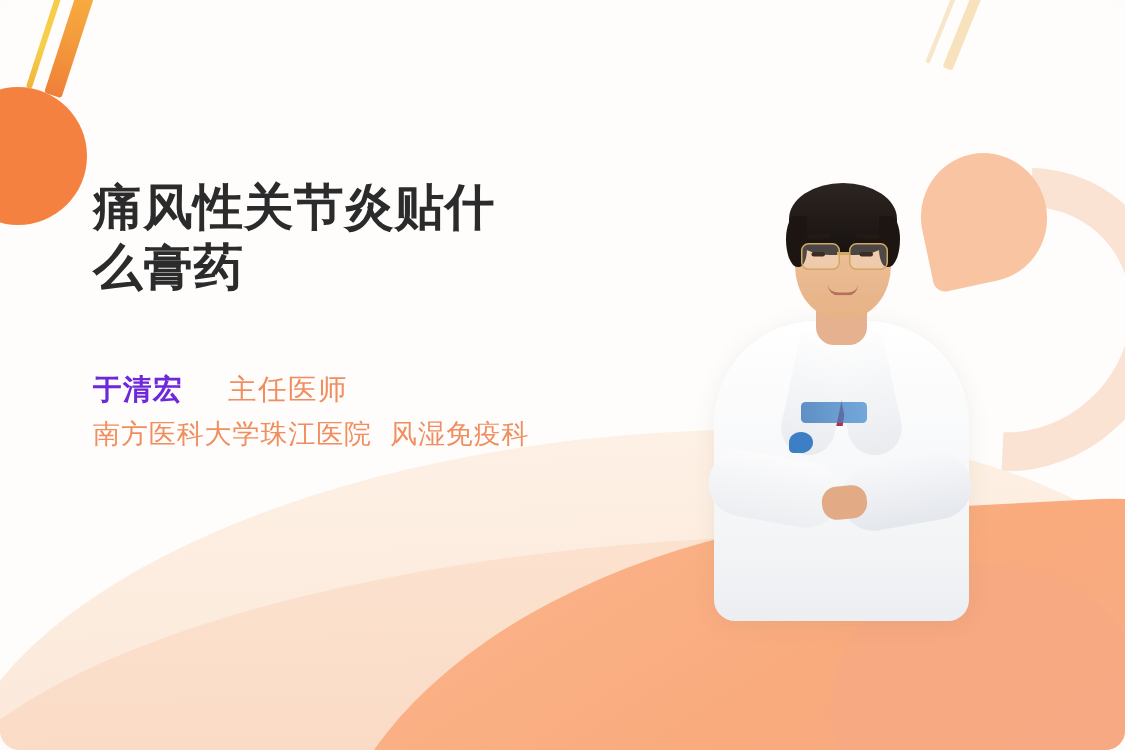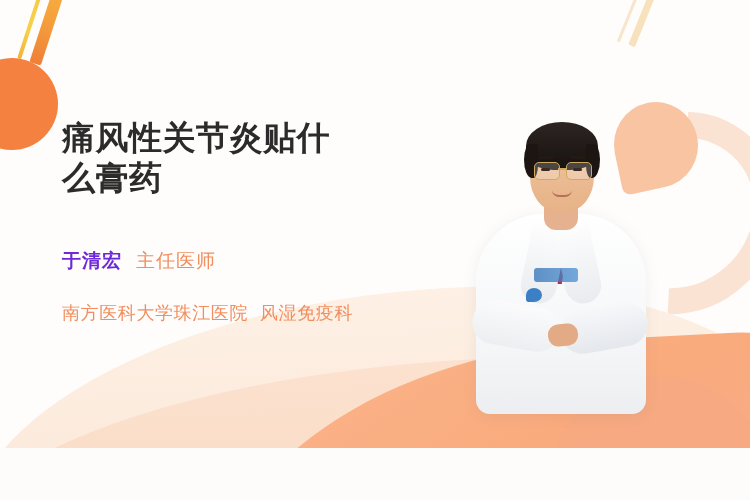--- a/index.html
+++ b/index.html
@@ -2,22 +2,23 @@
 <html><head>
 <meta charset="utf-8">
 <style>
   html,body{margin:0;padding:0;}
   body{
     width:750px;height:500px;overflow:hidden;
     font-family:"Liberation Sans","DejaVu Sans",sans-serif;
     background:#fdfcfb;
   }
   #banner{
-    position:relative;width:750px;height:448px;overflow:hidden;
+    position:relative;width:750px;height:500px;overflow:hidden;
     background:#fefdfc;
+    border-radius:13px;
   }
   .layer{position:absolute;top:0;left:0;width:750px;height:500px;}
 
   
   #orange-dot{
     position:absolute;left:-34px;top:58px;width:92px;height:92px;
     border-radius:50%;background:#f4813f;
   }
   #stripe-group-tl{
     position:absolute;left:22px;top:-14px;width:90px;height:80px;
@@ -211,24 +212,24 @@
     white-space:pre-wrap;
   }
   #doc-line1{
     position:absolute;left:62px;top:248px;
     font-size:19px;line-height:26px;white-space:nowrap;
   }
   #doc-name{
     font-weight:700;color:#6d28d9;letter-spacing:1px;
   }
   #doc-rank{
-    color:#f08e5f;font-weight:400;margin-left:14px;letter-spacing:1px;
+    color:#f08e5f;font-weight:400;margin-left:30px;letter-spacing:1px;
   }
   #doc-line2{
-    position:absolute;left:62px;top:300px;
+    position:absolute;left:62px;top:276px;
     font-size:18px;line-height:26px;white-space:nowrap;
     color:#f08e5f;letter-spacing:.6px;
   }
   #doc-dept{margin-left:12px;}
 </style>
 </head>
 <body>
 
 <div id="banner">
 

